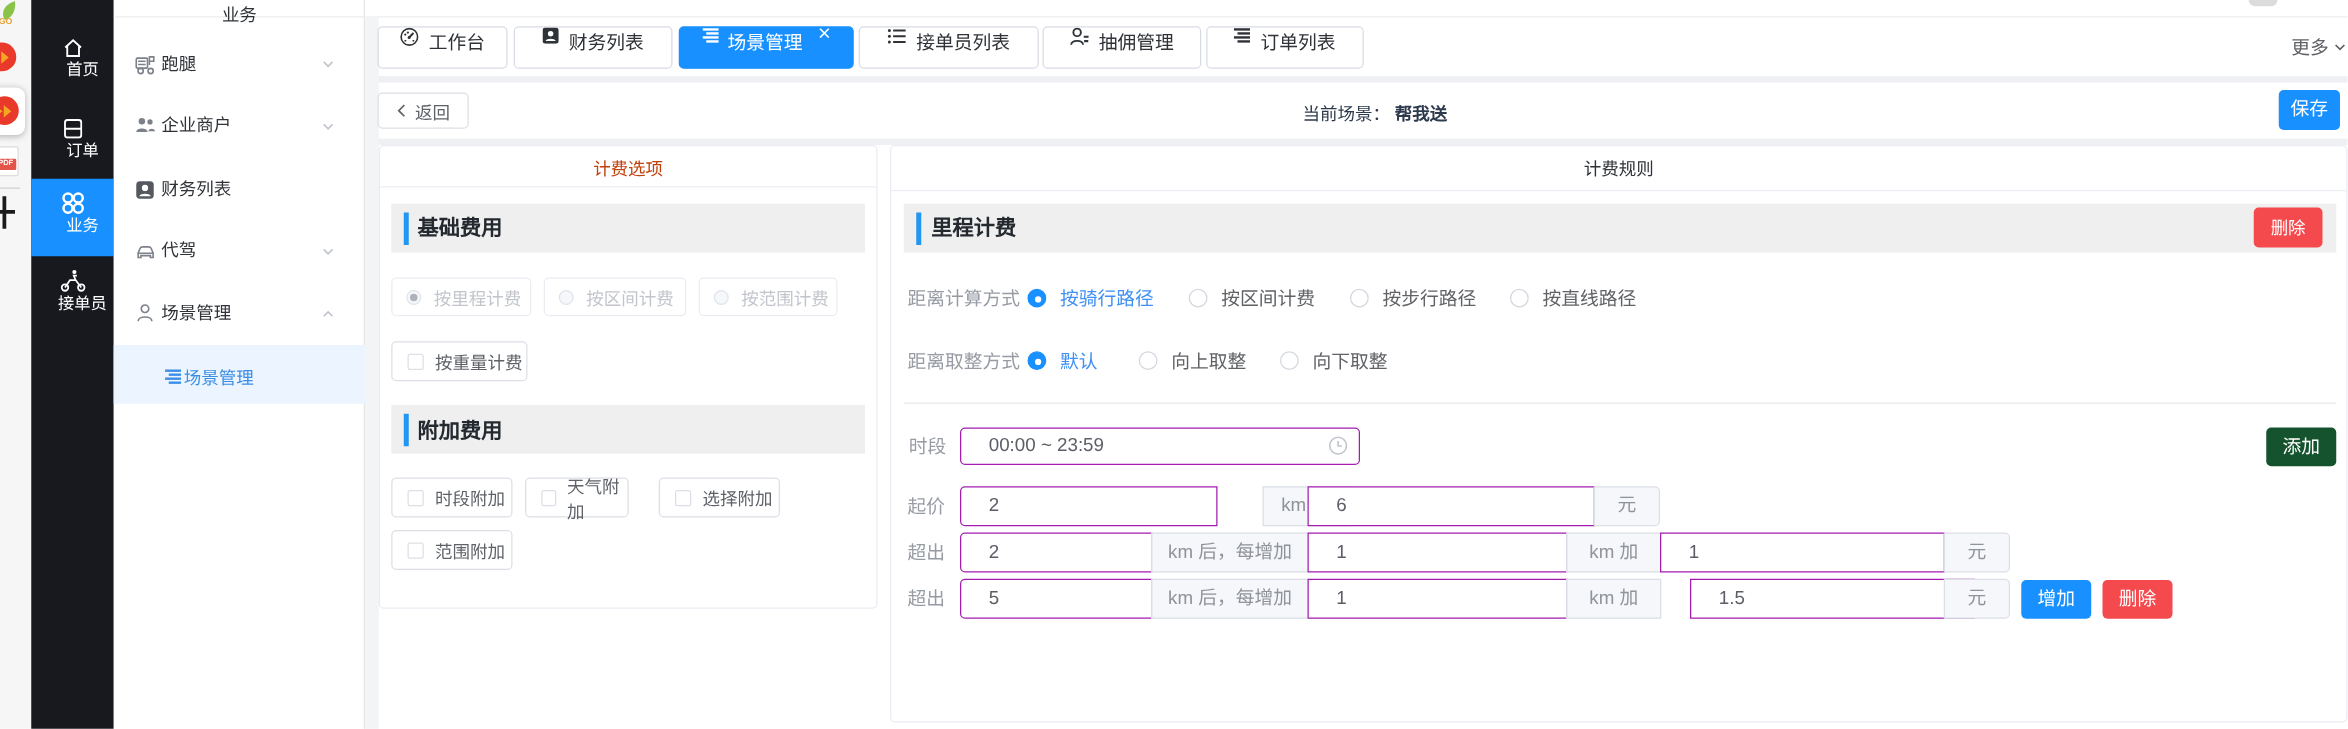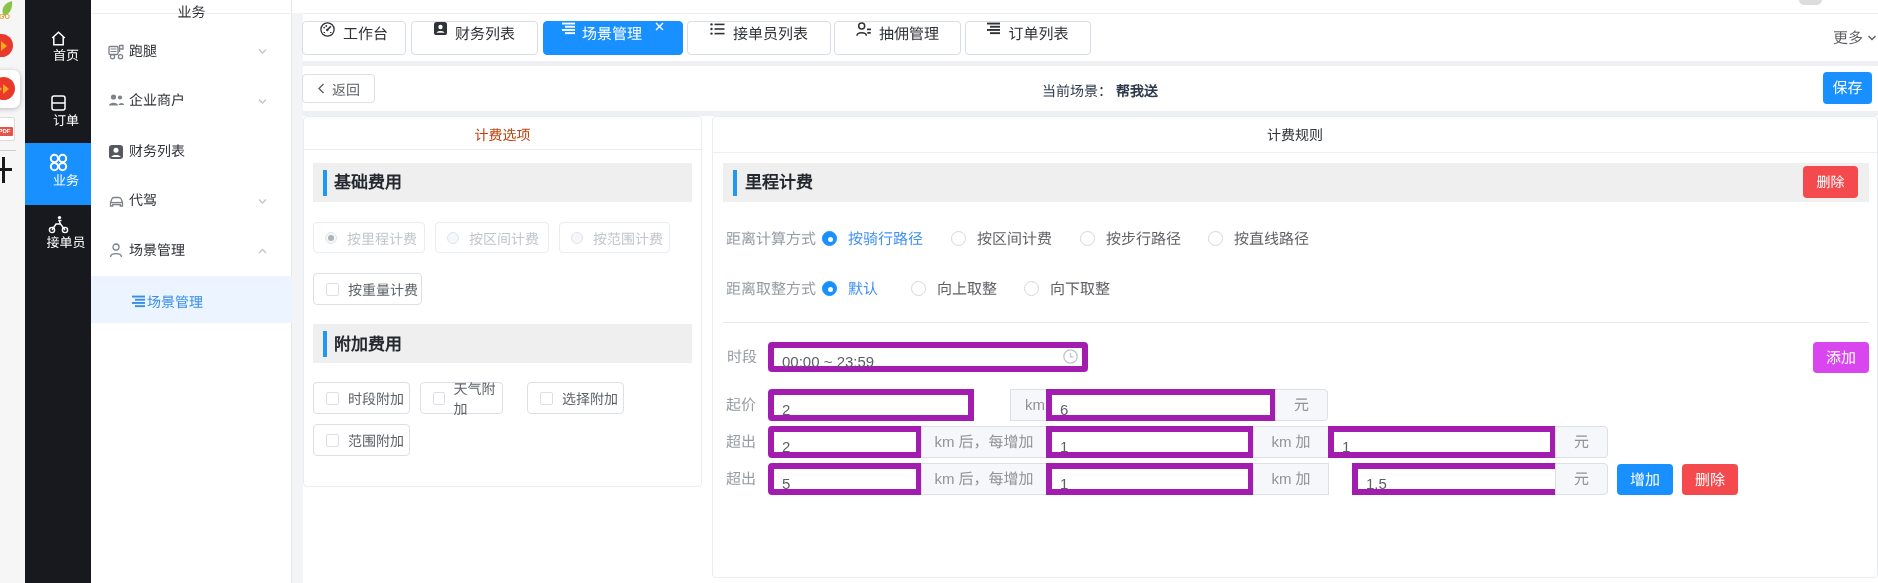--- a/index.html
+++ b/index.html
@@ -1,17 +1,17 @@
 <!DOCTYPE html>
 <html lang="zh-CN"><head><meta charset="utf-8">
 <style>
 *{margin:0;padding:0;box-sizing:border-box}
 html,body{width:1878px;height:583px;overflow:hidden;background:#fff;font-family:"Liberation Sans",sans-serif;color:#303133}
 .ab{position:absolute}
-.in{position:absolute;height:32px;background:#fff;border:6px solid #a21caf;font-size:15px;color:#5c6066;line-height:30px;padding-left:8px}
+.in{position:absolute;height:32px;background:#fff;border:1px solid #a21caf;font-size:15px;color:#5c6066;line-height:30px;padding-left:22px}
 .ap{position:absolute;height:32px;background:#f5f7fa;border:1px solid #dcdfe6;font-size:15px;color:#909399;text-align:center;line-height:30px}
 .lb{position:absolute;font-size:15px;color:#979ca4}
 .btn{position:absolute;border-radius:4px;color:#fff;text-align:center;font-size:14px}
 .tab{position:absolute;top:21px;height:34px;border:1px solid #d8dce5;border-radius:4px;background:#fff;display:flex;justify-content:center;gap:8px;font-size:15px;color:#2f3237}
 .rdo{position:absolute;width:15px;height:15px;border-radius:50%;border:1px solid #d3d7de;background:#fff}
 .rdo.on{background:#1890ff;border-color:#1890ff}
 .rdo.on:after{content:"";position:absolute;left:5px;top:5px;width:5px;height:5px;border-radius:50%;background:#fff}
 .rtx{position:absolute;font-size:15px;color:#606266}
 .opt{position:absolute;height:31px;border:1px solid #e9ecf1;border-radius:4px;background:#fff;display:flex;align-items:center;font-size:14px;color:#c2c6cc}
 .opt2{position:absolute;height:32px;border:1px solid #dcdfe6;border-radius:4px;background:#fff;display:flex;align-items:center;font-size:14px;color:#5f6368}
@@ -233,21 +233,21 @@
 <span class="rdo" style="left:1024px;top:281px"></span>
 <span class="rtx" style="left:1050px;top:277px">向下取整</span>
 <div class="ab" style="left:723px;top:322px;width:1146px;height:1px;background:#e6e9ee"></div>
 
 <div class="lb" style="left:727px;top:345px">时段</div>
 <div class="in" style="left:768px;top:342px;width:320px;height:30px;line-height:28px;border-radius:4px">00:00 ~ 23:59</div>
 <svg class="ab" style="left:1063px;top:349px" width="15" height="15" viewBox="0 0 15 15">
     <circle cx="7.5" cy="7.5" r="6.7" fill="none" stroke="#c0c4cc" stroke-width="1.3"></circle>
     <path d="M7.5 3.8 V7.8 H10.5" fill="none" stroke="#c0c4cc" stroke-width="1.3"></path>
   </svg>
-<div class="btn" style="left:1813px;top:342px;width:56px;height:31px;background:#d946ef;font-size:15px;line-height:31px">添加</div>
+<div class="btn" style="left:1813px;top:342px;width:56px;height:31px;background:#14532d;font-size:15px;line-height:31px">添加</div>
 
 <div class="lb" style="left:726px;top:393px">起价</div>
 <div class="in" style="left:768px;top:389px;width:206px;border-radius:4px 0 0 4px">2</div>
 <div class="ap" style="left:1010px;top:389px;width:69px">km 内</div>
 <div class="in" style="left:1046px;top:389px;width:230px">6</div>
 <div class="ap" style="left:1275px;top:389px;width:53px;border-radius:0 4px 4px 0">元</div>
 
 <div class="lb" style="left:726px;top:430px">超出</div>
 <div class="in" style="left:768px;top:426px;width:154px;border-radius:4px 0 0 4px">2</div>
 <div class="ap" style="left:921px;top:426px;width:126px">km 后，每增加</div>

